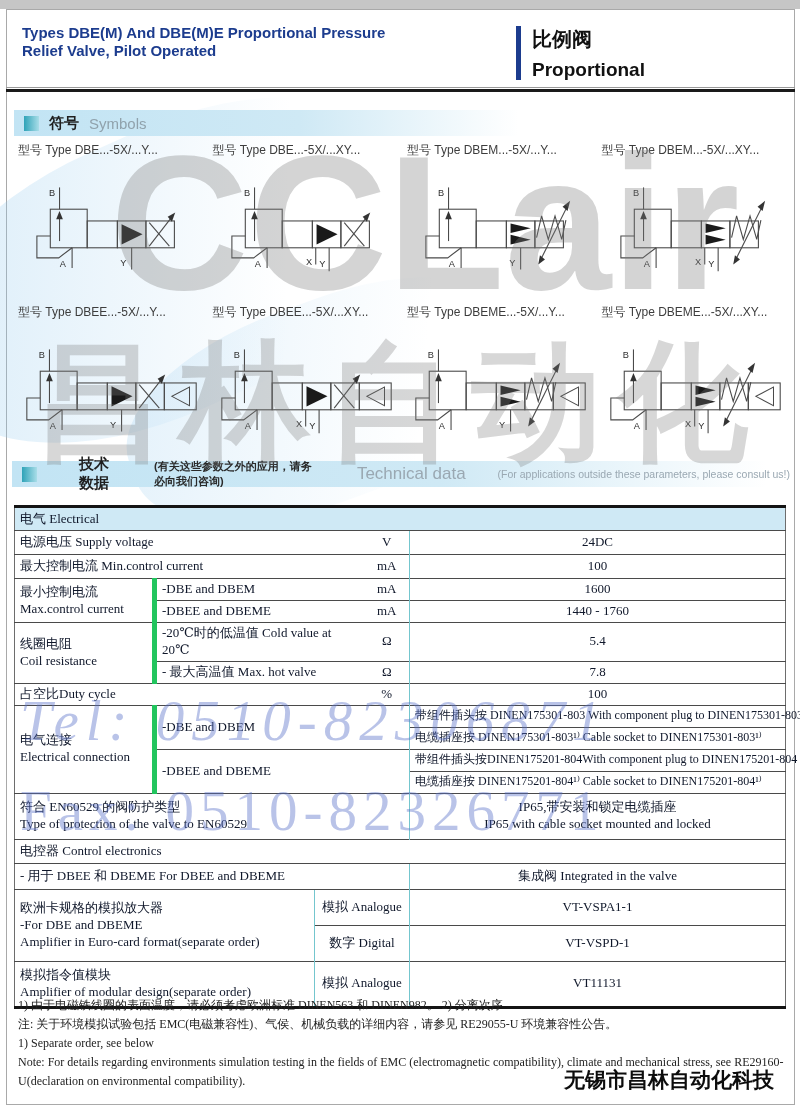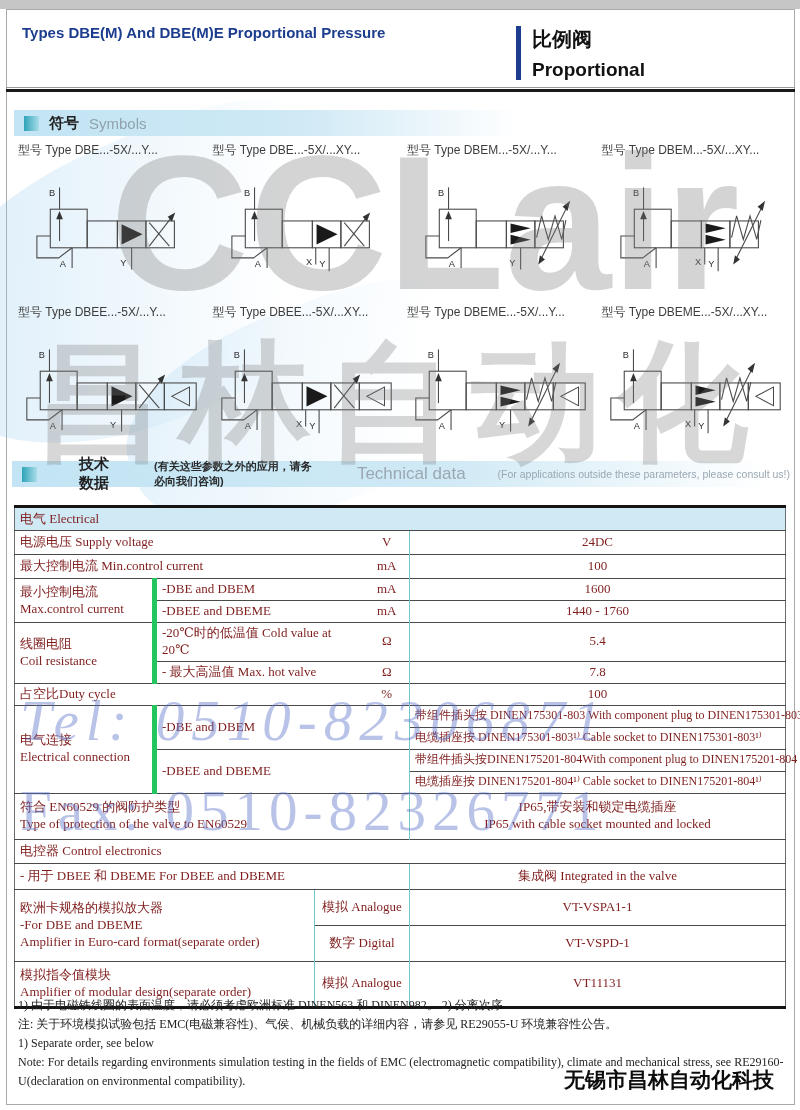--- a/index.html
+++ b/index.html
@@ -52,21 +52,21 @@
   .wm-brand-zh{top:316px;left:34px;z-index:4;font-size:130px;font-weight:bold;
     letter-spacing:16px;color:rgba(124,124,124,0.30);}
   .wm-tel{top:688px;left:20px;z-index:9;font-size:57px;letter-spacing:7px;
     font-family:"Liberation Serif",serif;color:rgba(88,113,199,0.42);font-style:italic;}
   .wm-fax{top:778px;left:20px;z-index:9;font-size:57px;letter-spacing:6px;
     font-family:Liberation Serif, serif;color:rgba(88,113,199,0.42);}
 
   
   #tech-table{position:absolute;top:505px;left:14px;z-index:3;
     border-collapse:collapse;table-layout:fixed;width:772px;
-    font-family:"Liberation Serif","DejaVu Serif",serif;font-size:13px;color:#7f1d1d;
+    font-family:"Liberation Serif","DejaVu Serif",serif;font-size:13px;color:#0f172a;
     border-left:1px solid #6d6d6d;border-right:1px solid #6d6d6d;
     border-top:3px solid #141414;border-bottom:3px solid #141414;}
   #tech-table td{border-top:1px solid #4a4a4a;padding:2px 5px;vertical-align:middle;line-height:1.3;}
   tr.sec td{background:#cfe9f5;}
   td.unit{text-align:center;padding:2px 1px;}
   td.val{text-align:center;border-left:1px solid #74c6ce;}
   td.vall{text-align:left;border-left:1px solid #74c6ce;font-size:12px;padding-left:6px;white-space:nowrap;}
   td.sub{border-left:5px solid #22c55e;}
   td.mid{border-left:1px solid #74c6ce;text-align:center;}
   tr.h24{height:24px;} tr.h22{height:22px;} tr.h46{height:46px;} tr.h26{height:26px;} tr.h36{height:36px;}
@@ -80,20 +80,21 @@
 <body>
 
 <div class="top-strip"></div>
 <div class="frame"></div>
 
 <div class="wm wm-swoosh1"></div>
 <div class="wm wm-swoosh2"></div>
 
 <div class="hdr">
   <div class="hdr-sub">Types DBE(M) And DBE(M)E Proportional Pressure</div>
+  <div class="hdr-sub" style="margin-top:0;">Relief Valve, Pilot Operated</div>
 </div>
 <div class="hdr-right">
   <div class="hdr-bar"></div>
   <div>
     <div class="hdr-cat-zh">比例阀</div>
     <div class="hdr-cat-en">Proportional</div>
   </div>
 </div>
 <div class="hdr-rule1"></div>
 <div class="hdr-rule2"></div>

